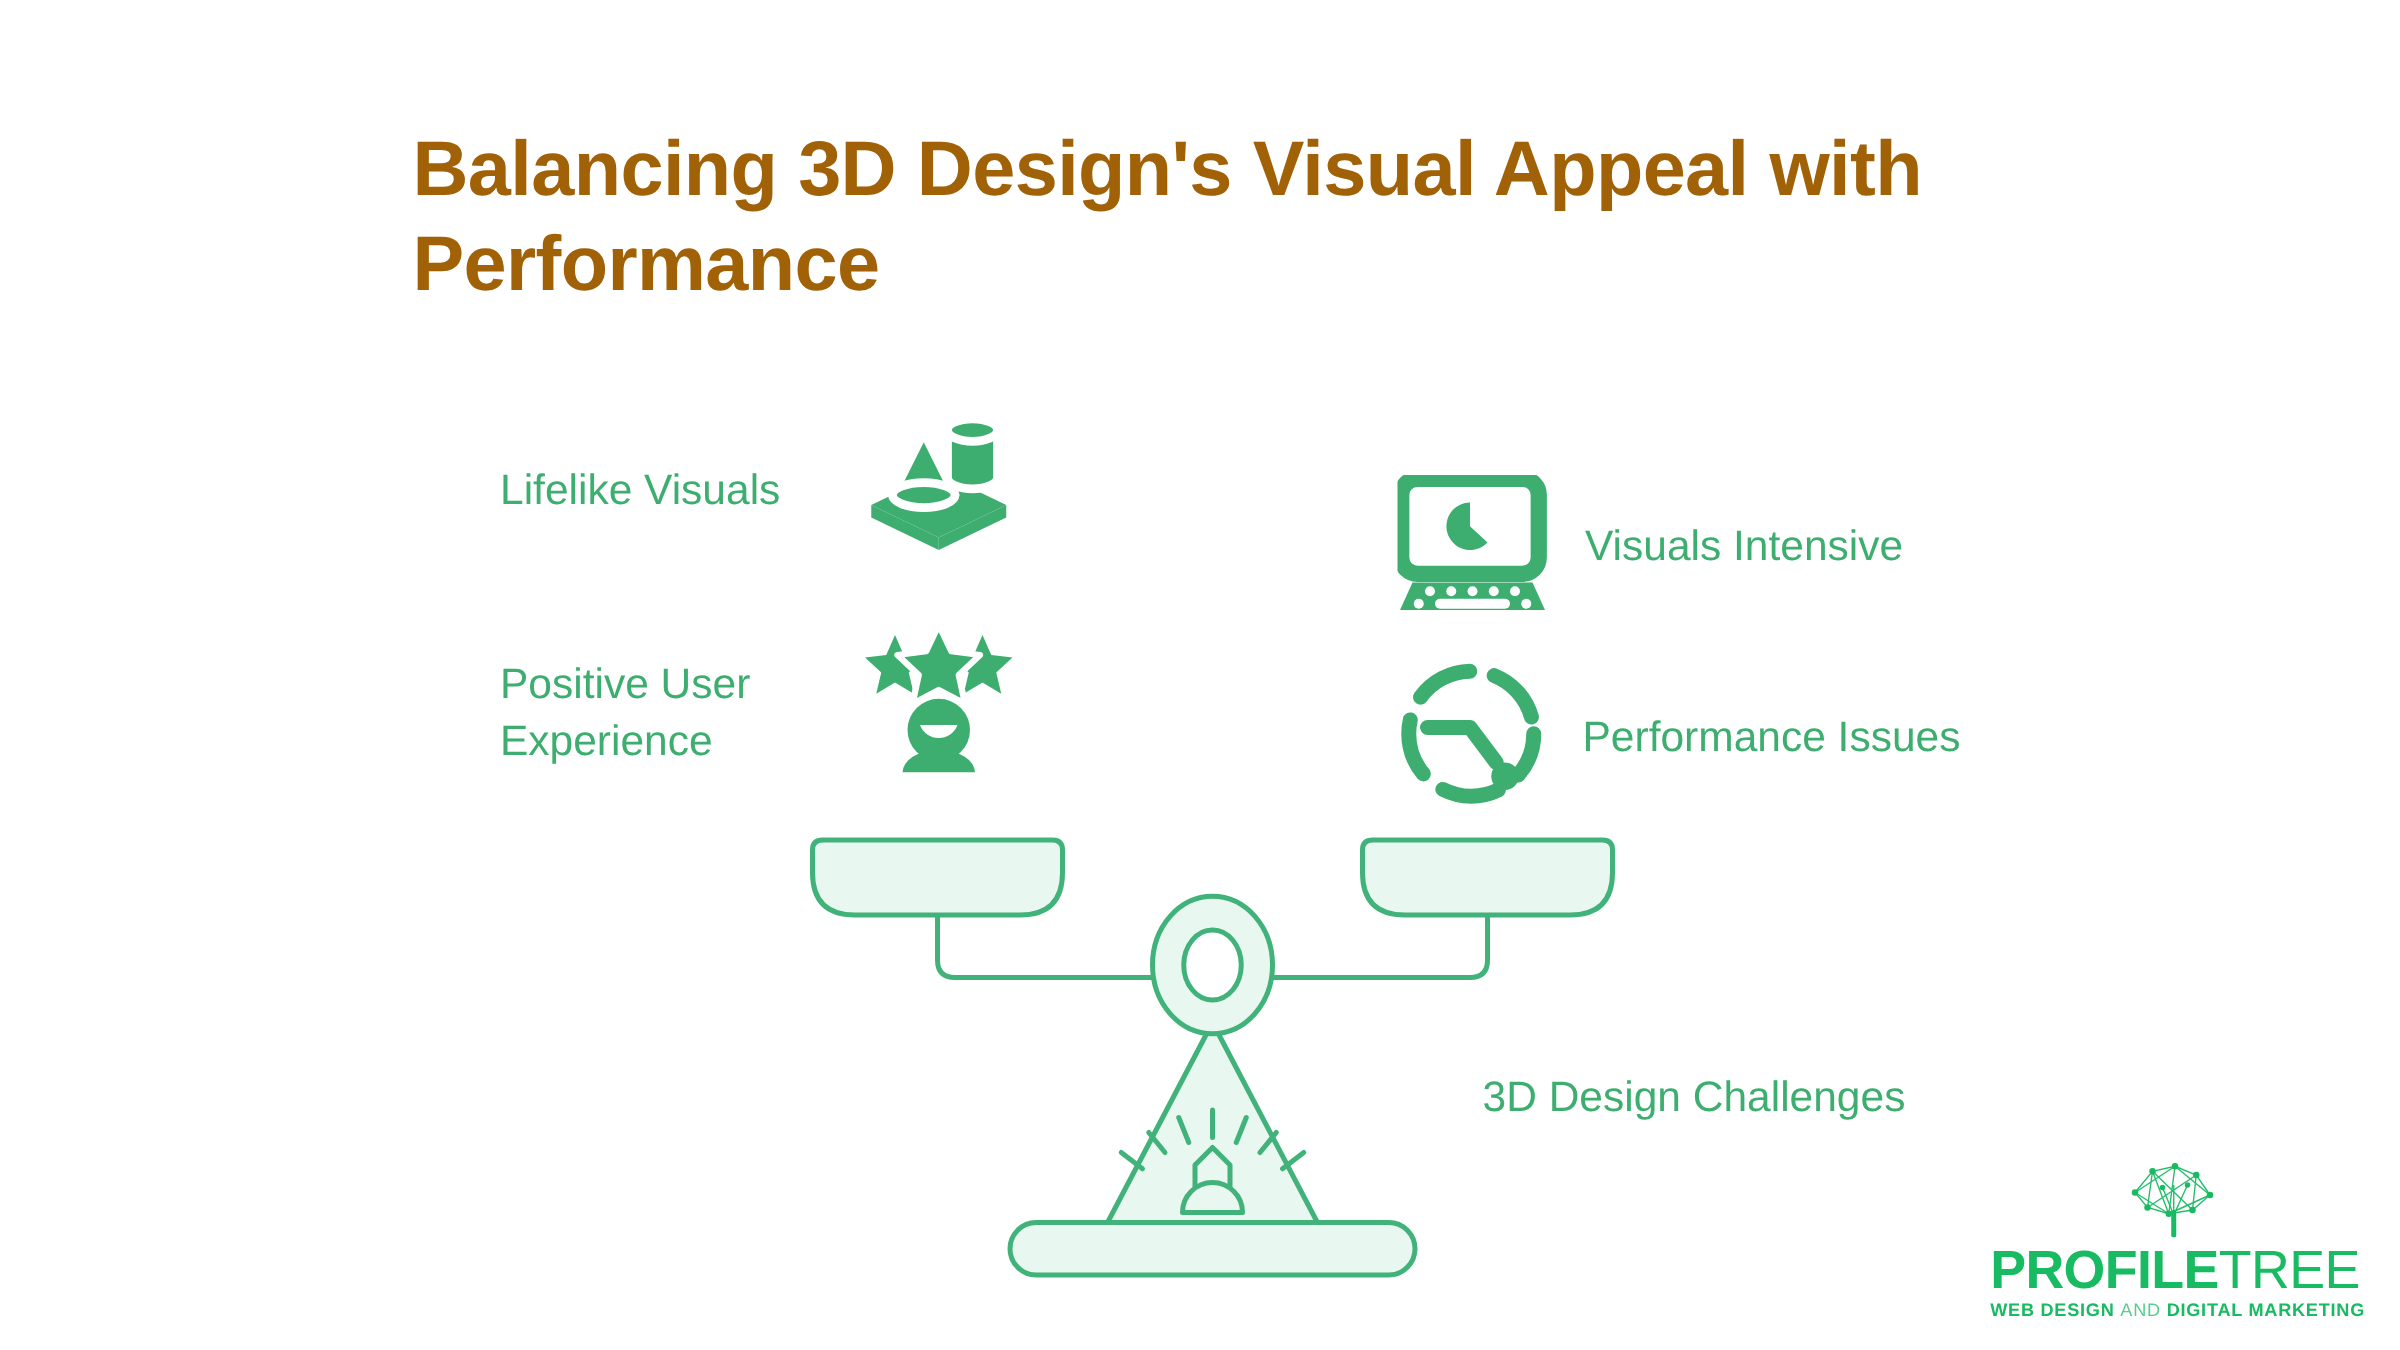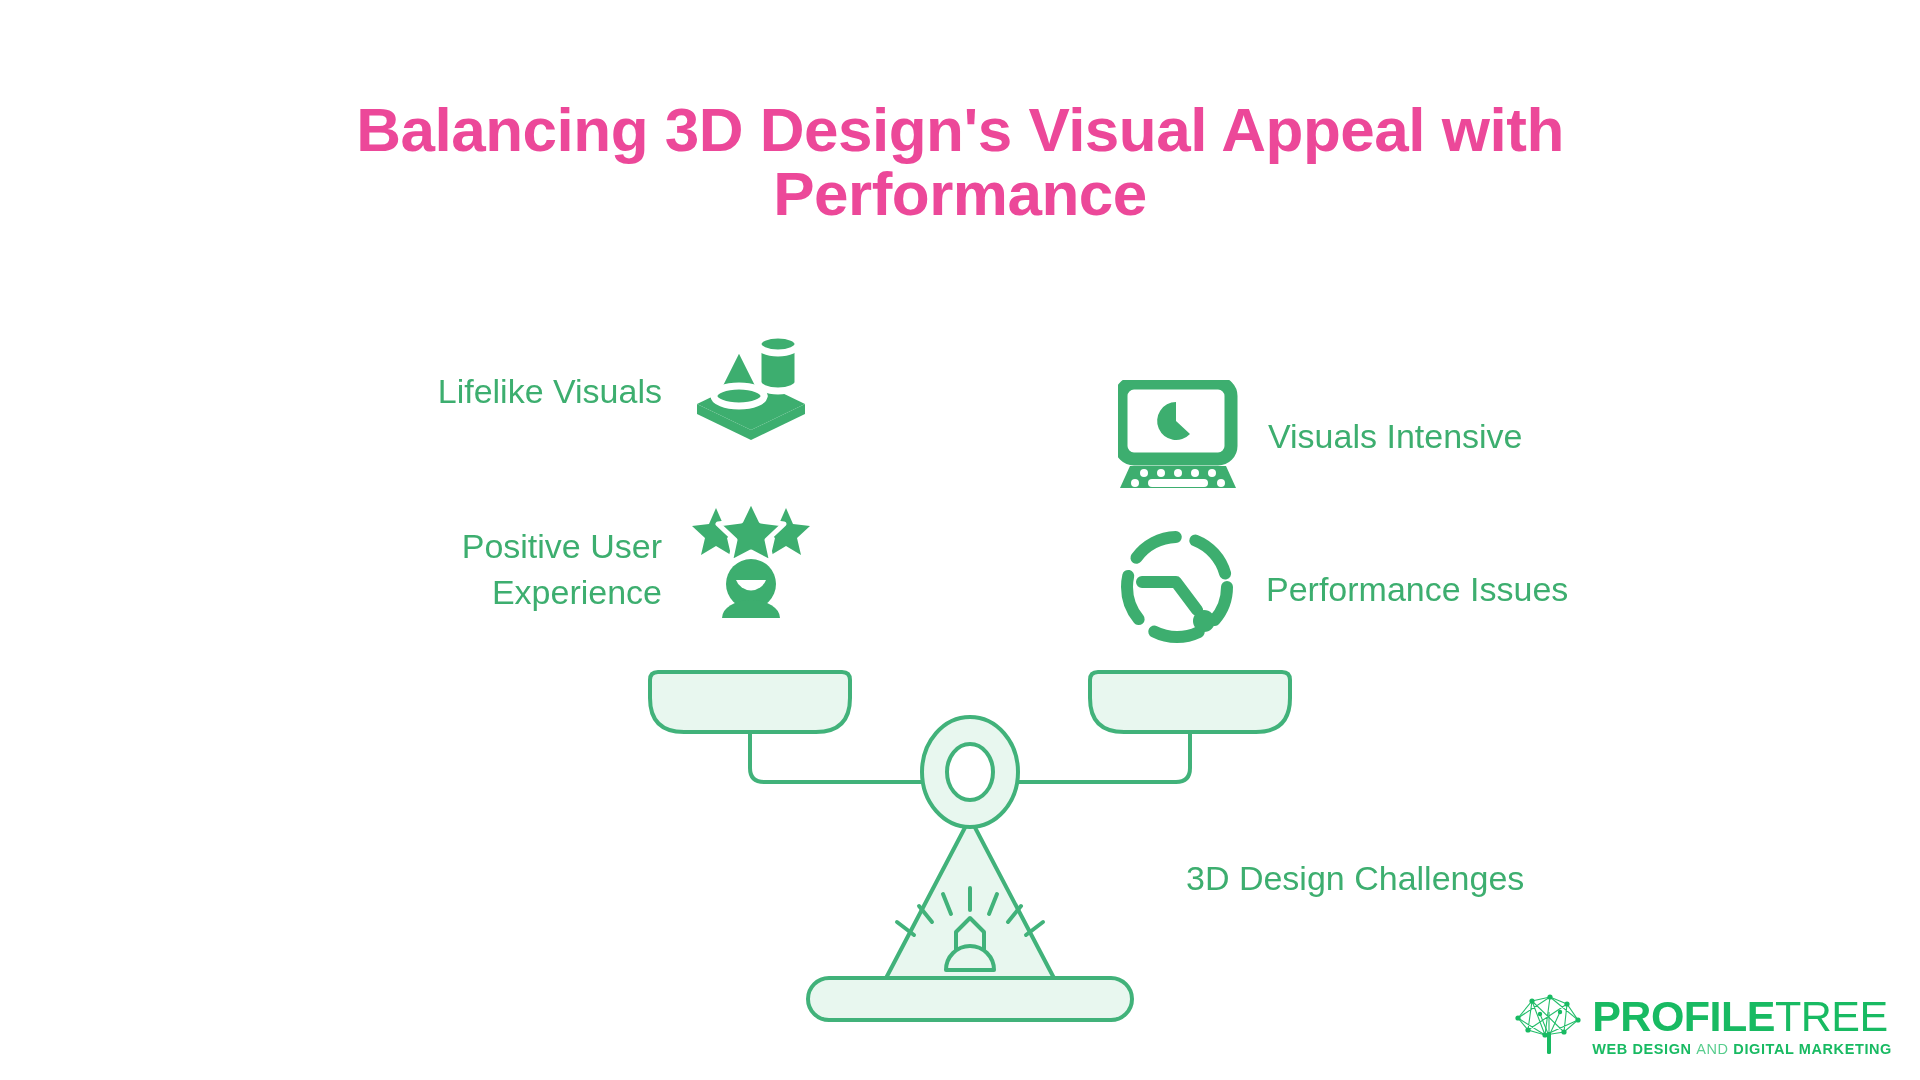--- a/index.html
+++ b/index.html
@@ -19,27 +19,26 @@
     height: 1080px;
     background: #ffffff;
   }
 
   
   .title {
     position: absolute;
     top: 98px;
     left: 330px;
     width: 1260px;
-    text-align: center;
     font-family: "Liberation Sans", sans-serif;
     font-weight: bold;
     font-size: 62px;
-    line-height: 64px;
+    line-height: 76px;
     letter-spacing: -0.5px;
-    color: #ec4899;
+    color: #a16207;
   }
 
   
   .feature {
     position: absolute;
     display: flex;
     align-items: center;
   }
 
   .feature-label {
@@ -48,21 +47,21 @@
     color: #3DAE6F;
     white-space: pre-line;
   }
 
   .feature-icon {
     display: block;
     flex: none;
   }
 
   
-  .feature.left .feature-label { text-align: right; }
+  .feature.left .feature-label { text-align: left; }
   .feature.left .feature-icon { margin-left: 30px; }
 
   
   .feature.right .feature-label { text-align: left; margin-left: 30px; }
 
   #feat-lifelike   { left: 400px;  top: 334px; }
   #feat-lifelike .feature-label { width: 262px; }
 
   #feat-positive   { left: 400px;  top: 500px; }
   #feat-positive .feature-label { width: 262px; margin-top: 16px; }
@@ -89,21 +88,22 @@
   }
   #cat-left  { left: 394px;  top: 858px; }
   #cat-right { left: 1186px; top: 858px; }
 
   
   .logo {
     position: absolute;
     right: 28px;
     bottom: 22px;
     display: flex;
-    align-items: flex-end;
+    align-items: center;
+    flex-direction: column;
   }
   .logo-mark { flex: none; display: block; }
   .logo-text { margin-left: 6px; }
   .logo-wordmark {
     font-family: "Liberation Sans", sans-serif;
     font-size: 43px;
     line-height: 43px;
     letter-spacing: -0.5px;
     color: #18BA62;
     white-space: nowrap;

